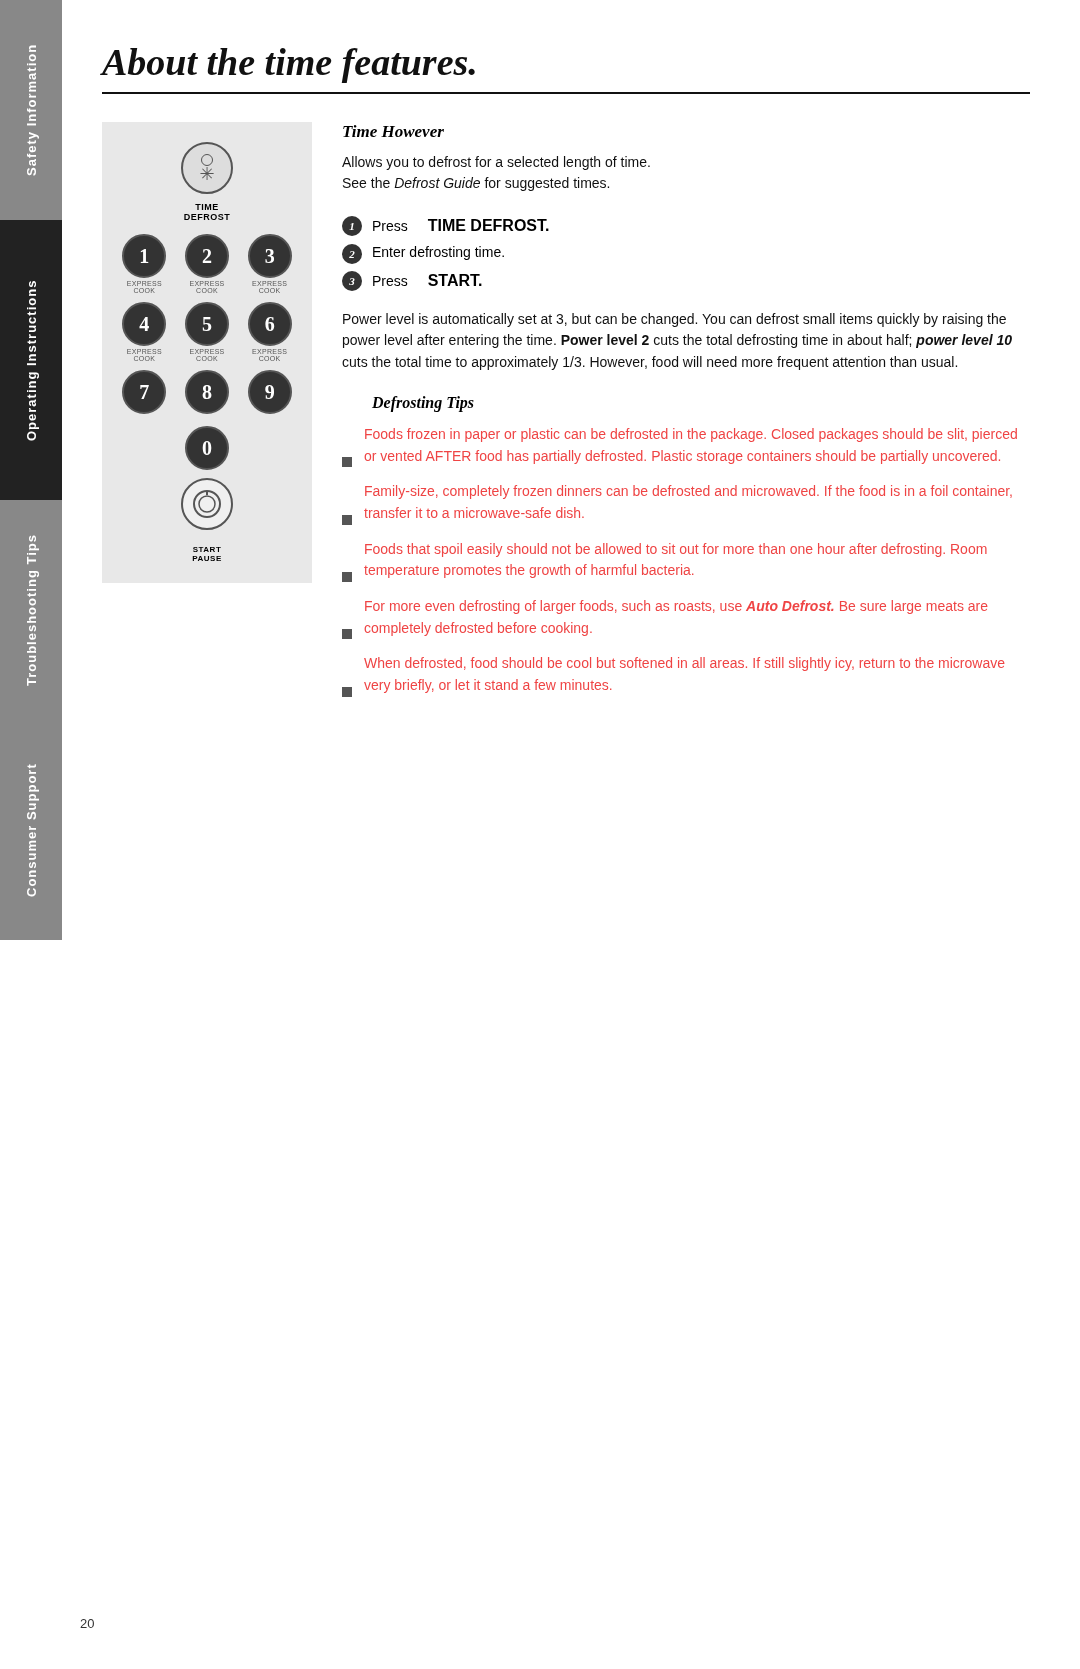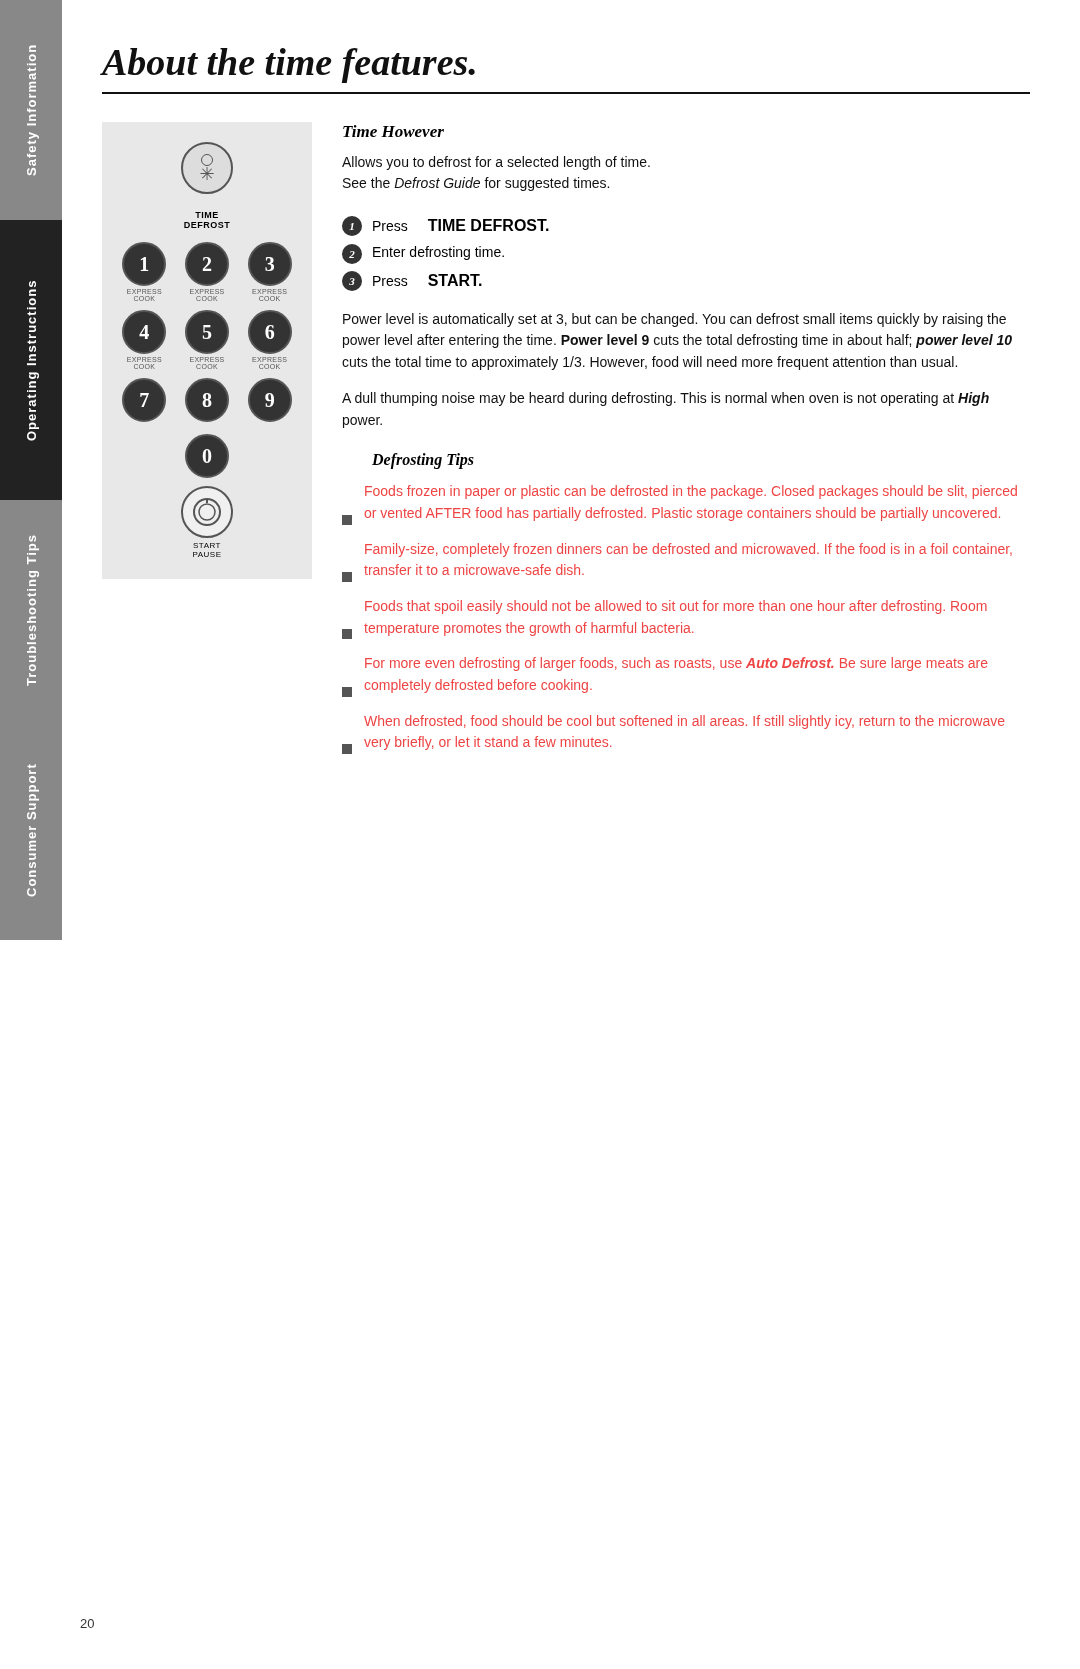--- a/index.html
+++ b/index.html
@@ -137,21 +137,21 @@
       border-radius: 50%;
       border: 1.5px solid #555;
       position: absolute;
       top: 10px;
     }
 
     .td-label {
       font-size: 9px;
       font-weight: bold;
       text-align: center;
-      margin-top: 16px;
+      margin-top: 8px;
       letter-spacing: 0.5px;
     }
 
     .keypad-grid {
       display: grid;
       grid-template-columns: repeat(3, 1fr);
       gap: 8px;
       width: 100%;
       margin-bottom: 6px;
     }
@@ -210,23 +210,23 @@
       background: #f0f0f0;
       display: flex;
       align-items: center;
       justify-content: center;
       font-size: 22px;
       color: #333;
     }
 
     .start-label {
       font-size: 8px;
-      font-weight: normal;
+      font-weight: bold;
       text-align: center;
-      margin-top: 3px;
+      margin-top: 15px;
       letter-spacing: 0.5px;
     }
 
     
     .right-col {
       flex: 1;
     }
 
     .section-heading {
       font-size: 17px;
@@ -450,26 +450,23 @@
           <div class="step-num">2</div>
           <div class="step-text">Enter defrosting time.</div>
         </div>
         <div class="step">
           <div class="step-num">3</div>
           <div class="step-text">Press <strong>START.</strong></div>
         </div>
       </div>
 
       <p class="body-para">
-        Power level is automatically set at 3, but can be changed. You can defrost small items quickly by raising the power level after entering the time. <strong>Power level 9</strong> cuts the total defrosting time in about half; <strong><em>power level 10</em></strong> cuts the total time to approximately 1/3. However, food will need more frequent attention than usual.
+        Power level is automatically set at 3, but can be changed. You can defrost small items quickly by raising the power level after entering the time. <strong>Power level 2</strong> cuts the total defrosting time in about half; <strong><em>power level 10</em></strong> cuts the total time to approximately 1/3. However, food will need more frequent attention than usual.
       </p>
 
-      <p class="body-para">
-        A dull thumping noise may be heard during defrosting. This is normal when oven is not operating at <strong><em>High</em></strong> power.
-      </p>
 
       <div class="tips-section">
         <h3 class="tips-heading">Defrosting Tips</h3>
 
         <div class="tip-item">
           <div class="tip-bullet"></div>
           <div class="tip-text">Foods frozen in paper or plastic can be defrosted in the package. Closed packages should be slit, pierced or vented AFTER food has partially defrosted. Plastic storage containers should be partially uncovered.</div>
         </div>
 
         <div class="tip-item">

